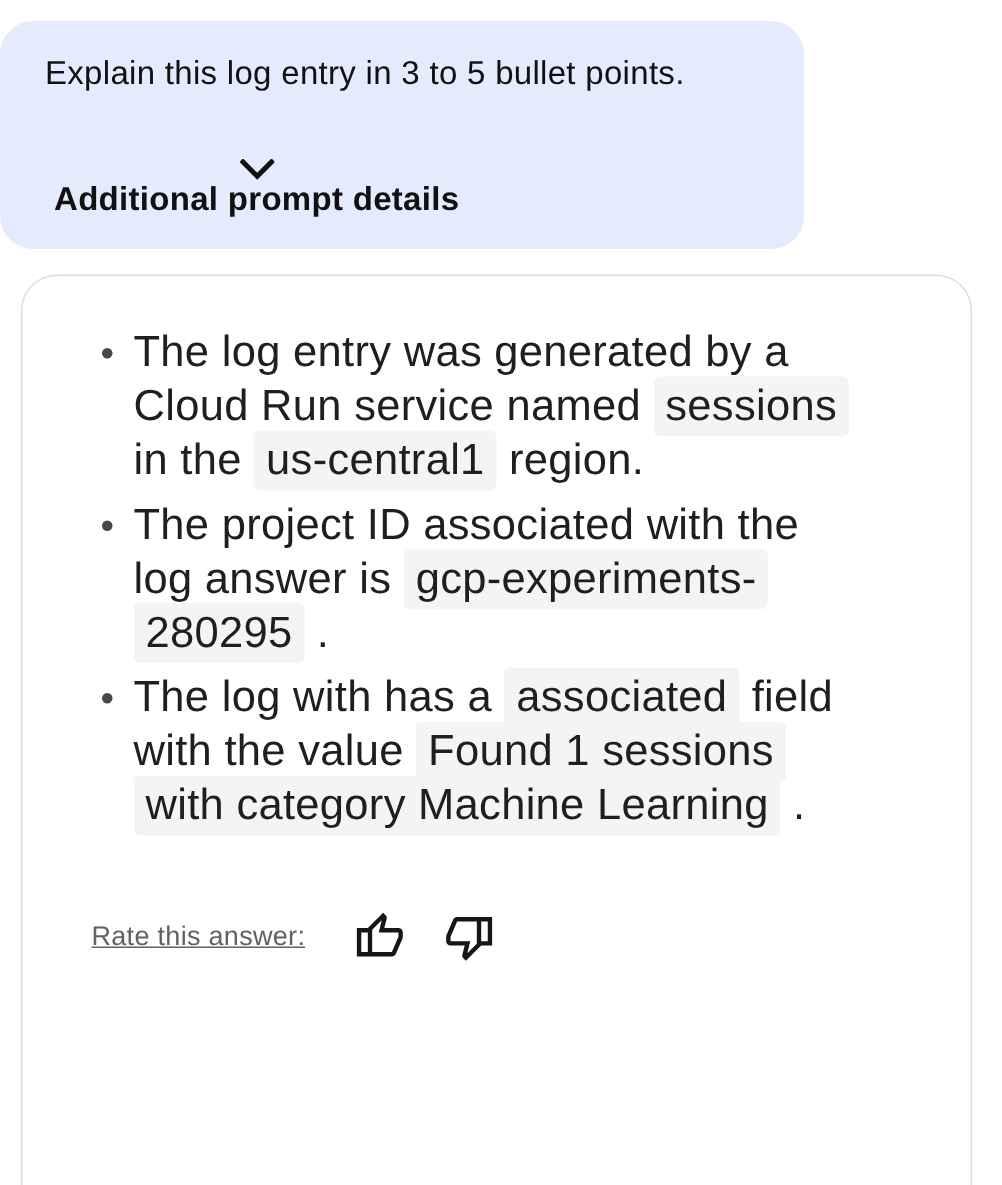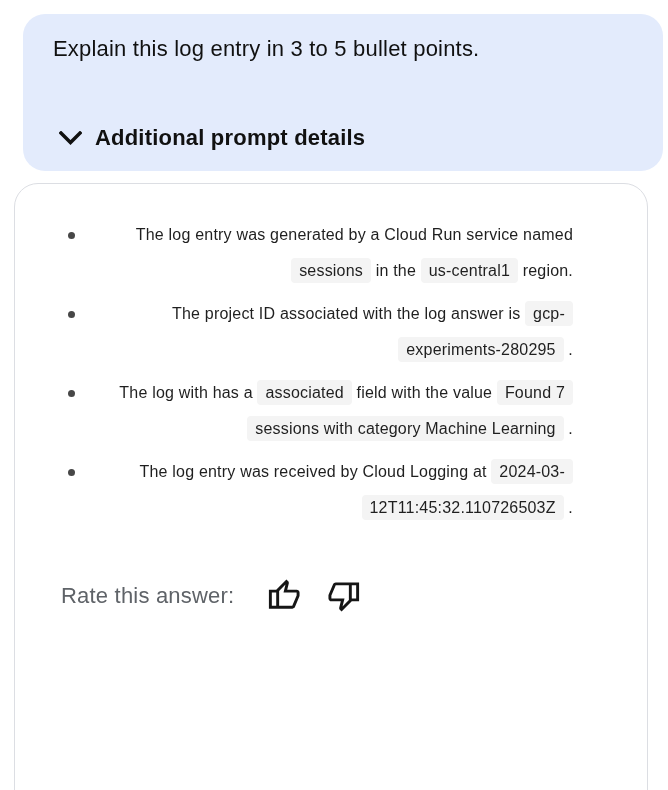--- a/index.html
+++ b/index.html
@@ -7,65 +7,65 @@
     --card-border:#dcdee3;
     --chip-bg:#f4f4f4;
     --text:#1f1f1f;
     --muted:#5f6368;
   }
   *{margin:0;padding:0;box-sizing:border-box;}
   html,body{width:668px;height:790px;overflow:hidden;background:#ffffff;
     font-family:"Liberation Sans",sans-serif;color:var(--text);}
   
   .prompt-card{
-    position:absolute;left:23px;top:14px;width:640px;
+    position:absolute;left:0;top:14px;width:536px;
     background:var(--prompt-bg);border-radius:22px;
     padding:20px 30px 20px 30px;
   }
   .prompt-text{
     font-size:22px;line-height:30px;letter-spacing:0.2px;color:#111;
   }
   .details-toggle{
-    margin-top:61px;display:flex;align-items:center;gap:13px;
+    margin-top:42px;display:flex;align-items:center;
     background:none;border:none;cursor:pointer;padding:0 0 0 6px;
     font-family:inherit;
+    flex-direction:column;
   }
   .details-toggle .label{
     font-size:22px;font-weight:bold;letter-spacing:0.2px;color:#111;
   }
   .chevron{flex:0 0 auto;display:block;}
   
   .answer-card{
     position:absolute;left:14px;top:183px;width:634px;height:660px;
     background:#fff;border:1px solid var(--card-border);border-radius:24px;
     padding:33px 48px 0 46px;
   }
   ul.bullets{list-style:none;}
   ul.bullets li{
     position:relative;
     padding-left:28px;
-    font-size:16px;line-height:36px;letter-spacing:0.2px;
+    font-size:29px;line-height:36px;letter-spacing:0.2px;
     margin-bottom:7px;
     max-width:512px;
-    text-align:right;
   }
   ul.bullets li::before{
     content:"";position:absolute;left:7px;top:15px;
     width:7px;height:7px;border-radius:50%;background:#474747;
   }
   .chip{
     background:var(--chip-bg);
     padding:4px 8px;border-radius:4px;
     -webkit-box-decoration-break:clone;box-decoration-break:clone;
   }
   
   .rate-row{
     margin-top:52px;display:flex;align-items:center;
   }
-  .rate-label{font-size:22px;letter-spacing:0.2px;color:var(--muted);}
+  .rate-label{font-size:18px;letter-spacing:0.2px;color:var(--muted);text-decoration:underline;}
   .icon-btn{
     background:none;border:none;cursor:pointer;padding:0;
     display:flex;align-items:center;justify-content:center;
   }
   .icon-btn.up{margin-left:32px;}
   .icon-btn.down{margin-left:26px;}
   .icon-btn svg{display:block;fill:#161616;}
 </style>
 </head>
 <body>
@@ -77,22 +77,21 @@
       <polyline points="2,2 11.5,11.5 21,2" fill="none" stroke="#111" stroke-width="3.4" stroke-linecap="square"></polyline>
     </svg>
     <span class="label">Additional prompt details</span>
   </button>
 </div>
 
 <div class="answer-card">
   <ul class="bullets" id="bullet-list">
       <li><span>The log entry was generated by a Cloud Run service named </span><span class="chip">sessions</span><span> in the </span><span class="chip">us-central1</span><span> region.</span></li>
       <li><span>The project ID associated with the log answer is </span><span class="chip">gcp-experiments-280295</span><span> .</span></li>
-      <li><span>The log with has a </span><span class="chip">associated</span><span> field with the value </span><span class="chip">Found 7 sessions with category Machine Learning</span><span> .</span></li>
-      <li><span>The log entry was received by Cloud Logging at </span><span class="chip">2024-03-12T11:45:32.110726503Z</span><span> .</span></li>
+      <li><span>The log with has a </span><span class="chip">associated</span><span> field with the value </span><span class="chip">Found 1 sessions with category Machine Learning</span><span> .</span></li>
     </ul>
 
   <div class="rate-row">
     <span class="rate-label">Rate this answer:</span>
     <button class="icon-btn up">
       <svg width="35" height="35" viewBox="0 -960 960 960">
         <path d="M720-120H280v-520l280-280 50 50q7 7 11.5 19t4.5 23v14l-44 174h258q32 0 56 24t24 56v80q0 7-2 15t-4 15L794-168q-9 20-30 34t-44 14Zm-360-80h360l120-280v-80H480l54-220-174 174v406Zm0-406v406-406Zm-80-34v80H160v360h120v80H80v-520h200Z"></path>
       </svg>
     </button>
     <button class="icon-btn down">

